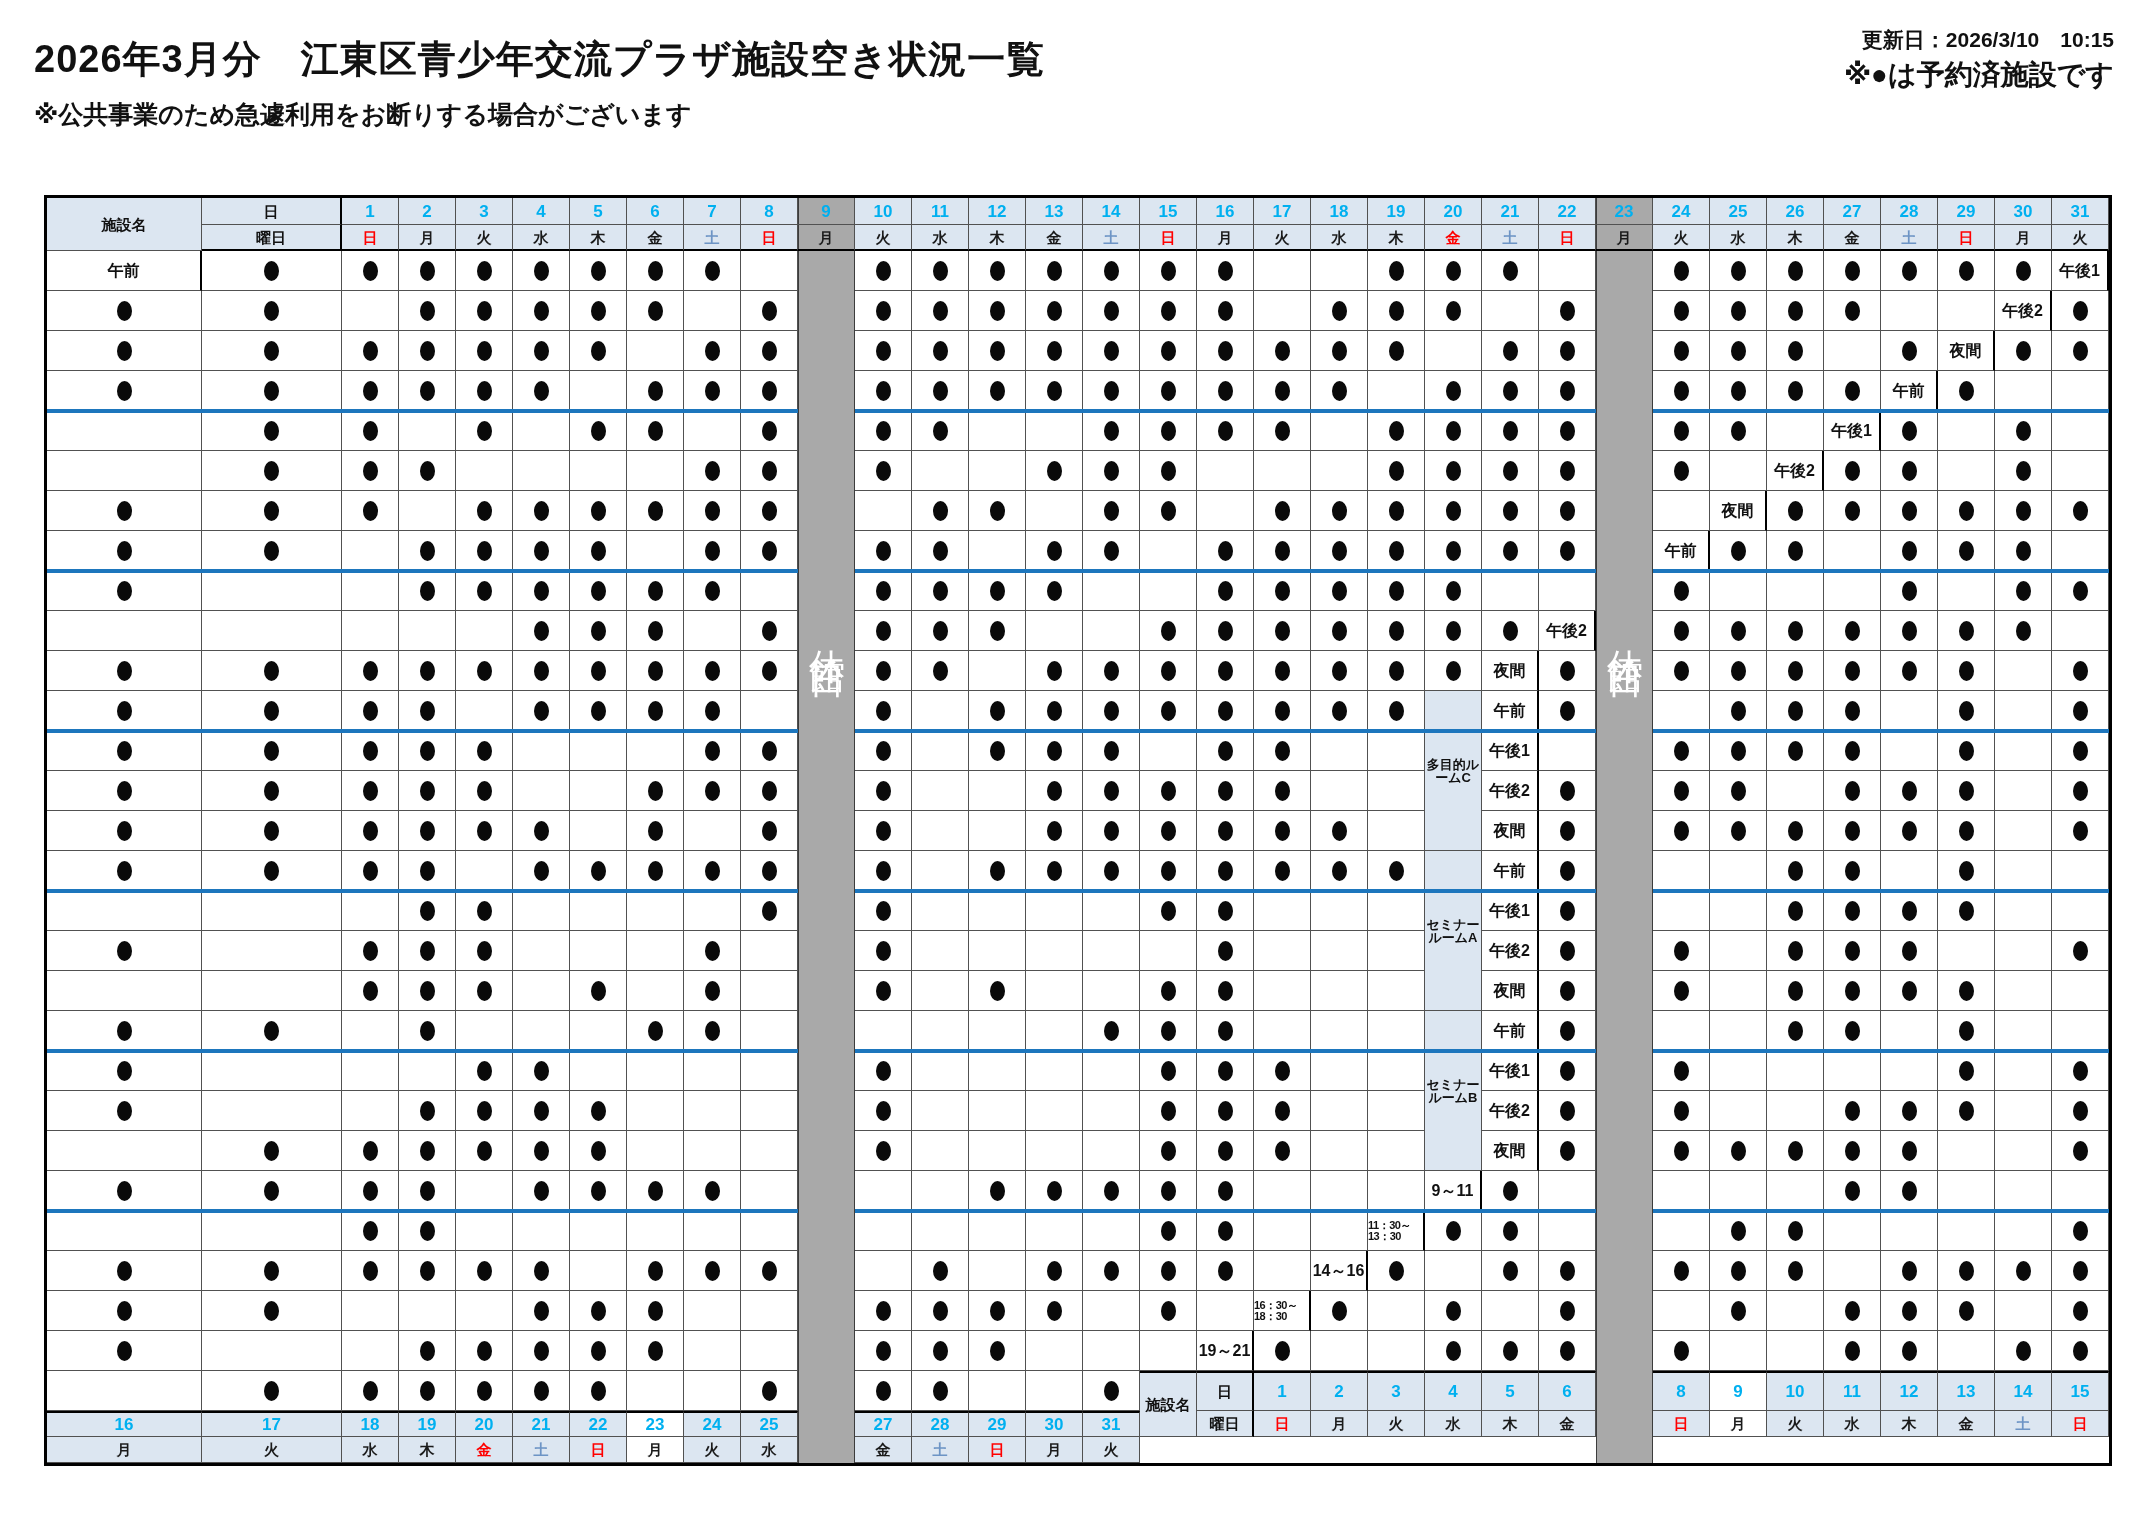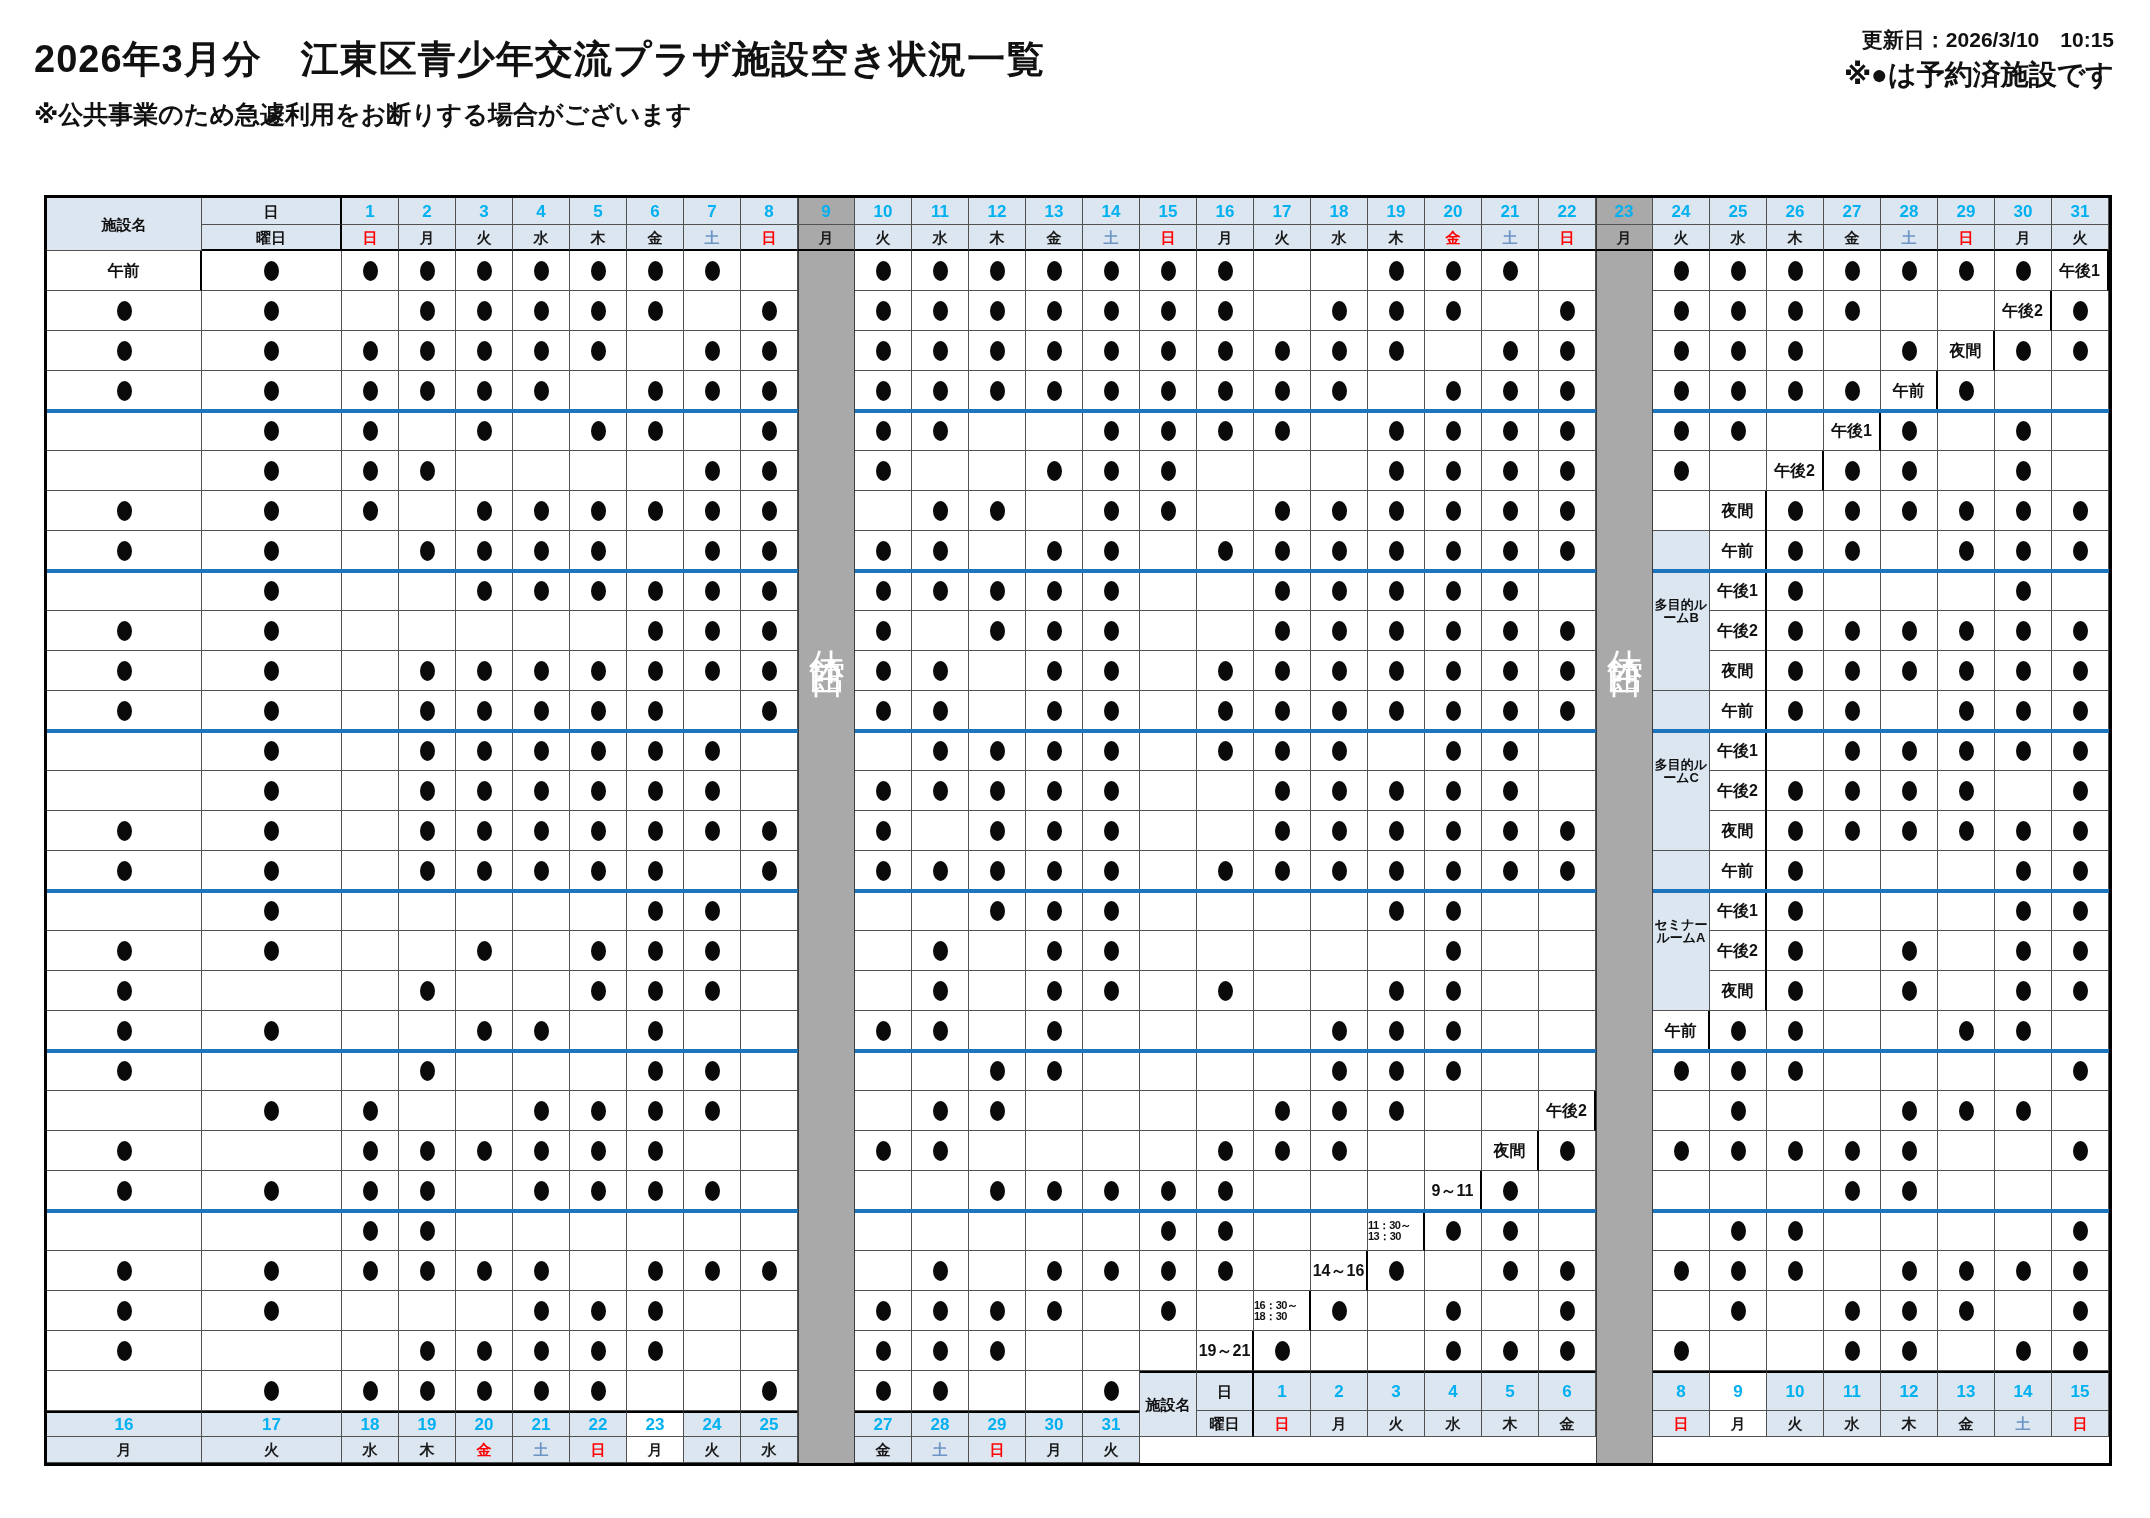--- a/index.html
+++ b/index.html
@@ -751,21 +751,20 @@
       </div>
       <div class="c dotcell">
         <div class="dot" style="background: rgb(10, 10, 10);"></div>
       </div>
       <div class="c dotcell">
         <div class="dot" style="background: rgb(10, 10, 10);"></div>
       </div>
       <div class="c dotcell">
         <div class="dot" style="background: rgb(10, 10, 10);"></div>
       </div>
-      <div class="c facname small" style="grid-row: span 4;">多目的ルームB</div>
       <div class="c slot">午前</div>
       <div class="c dotcell">
         <div class="dot" style="background: rgb(10, 10, 10);"></div>
       </div>
       <div class="c dotcell">
         <div class="dot" style="background: rgb(10, 10, 10);"></div>
       </div>
       <div class="c dotcell"></div>
       <div class="c dotcell">
         <div class="dot" style="background: rgb(10, 10, 10);"></div>
@@ -1628,20 +1627,21 @@
       </div>
       <div class="c dotcell">
         <div class="dot" style="background: rgb(10, 10, 10);"></div>
       </div>
       <div class="c dotcell">
         <div class="dot" style="background: rgb(10, 10, 10);"></div>
       </div>
       <div class="c dotcell"></div>
       <div class="c dotcell"></div>
       <div class="c dotcell"></div>
+      <div class="c facname small" style="grid-row: span 4;">セミナールームB</div>
       <div class="c slot">午前</div>
       <div class="c dotcell">
         <div class="dot" style="background: rgb(10, 10, 10);"></div>
       </div>
       <div class="c dotcell">
         <div class="dot" style="background: rgb(10, 10, 10);"></div>
       </div>
       <div class="c dotcell"></div>
       <div class="c dotcell"></div>
       <div class="c dotcell">

